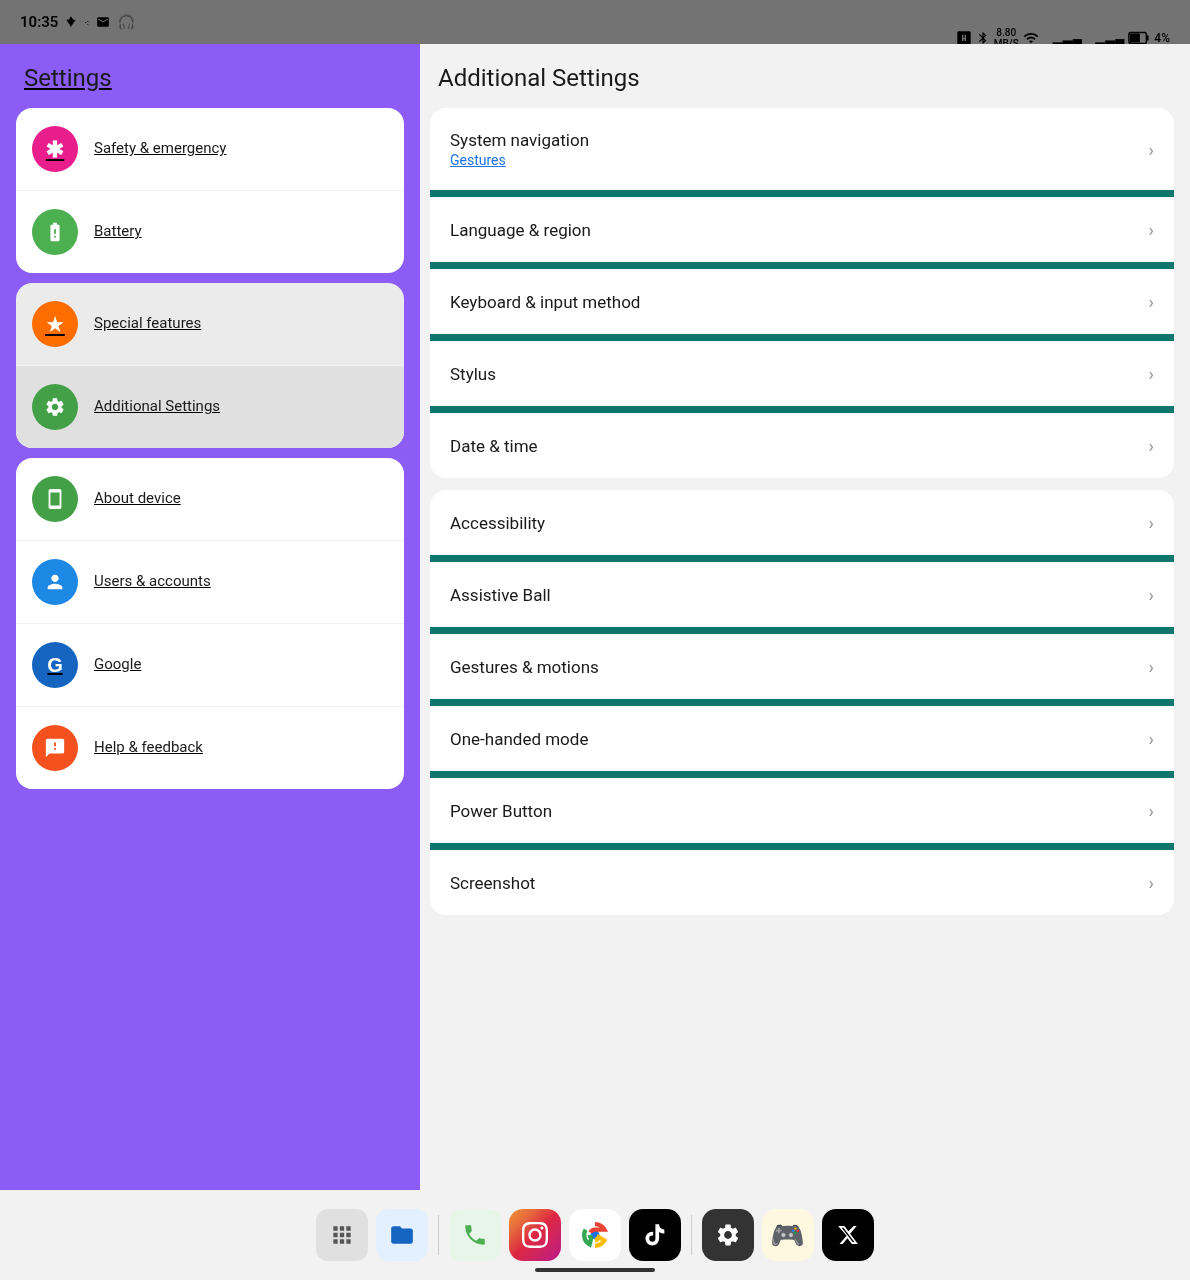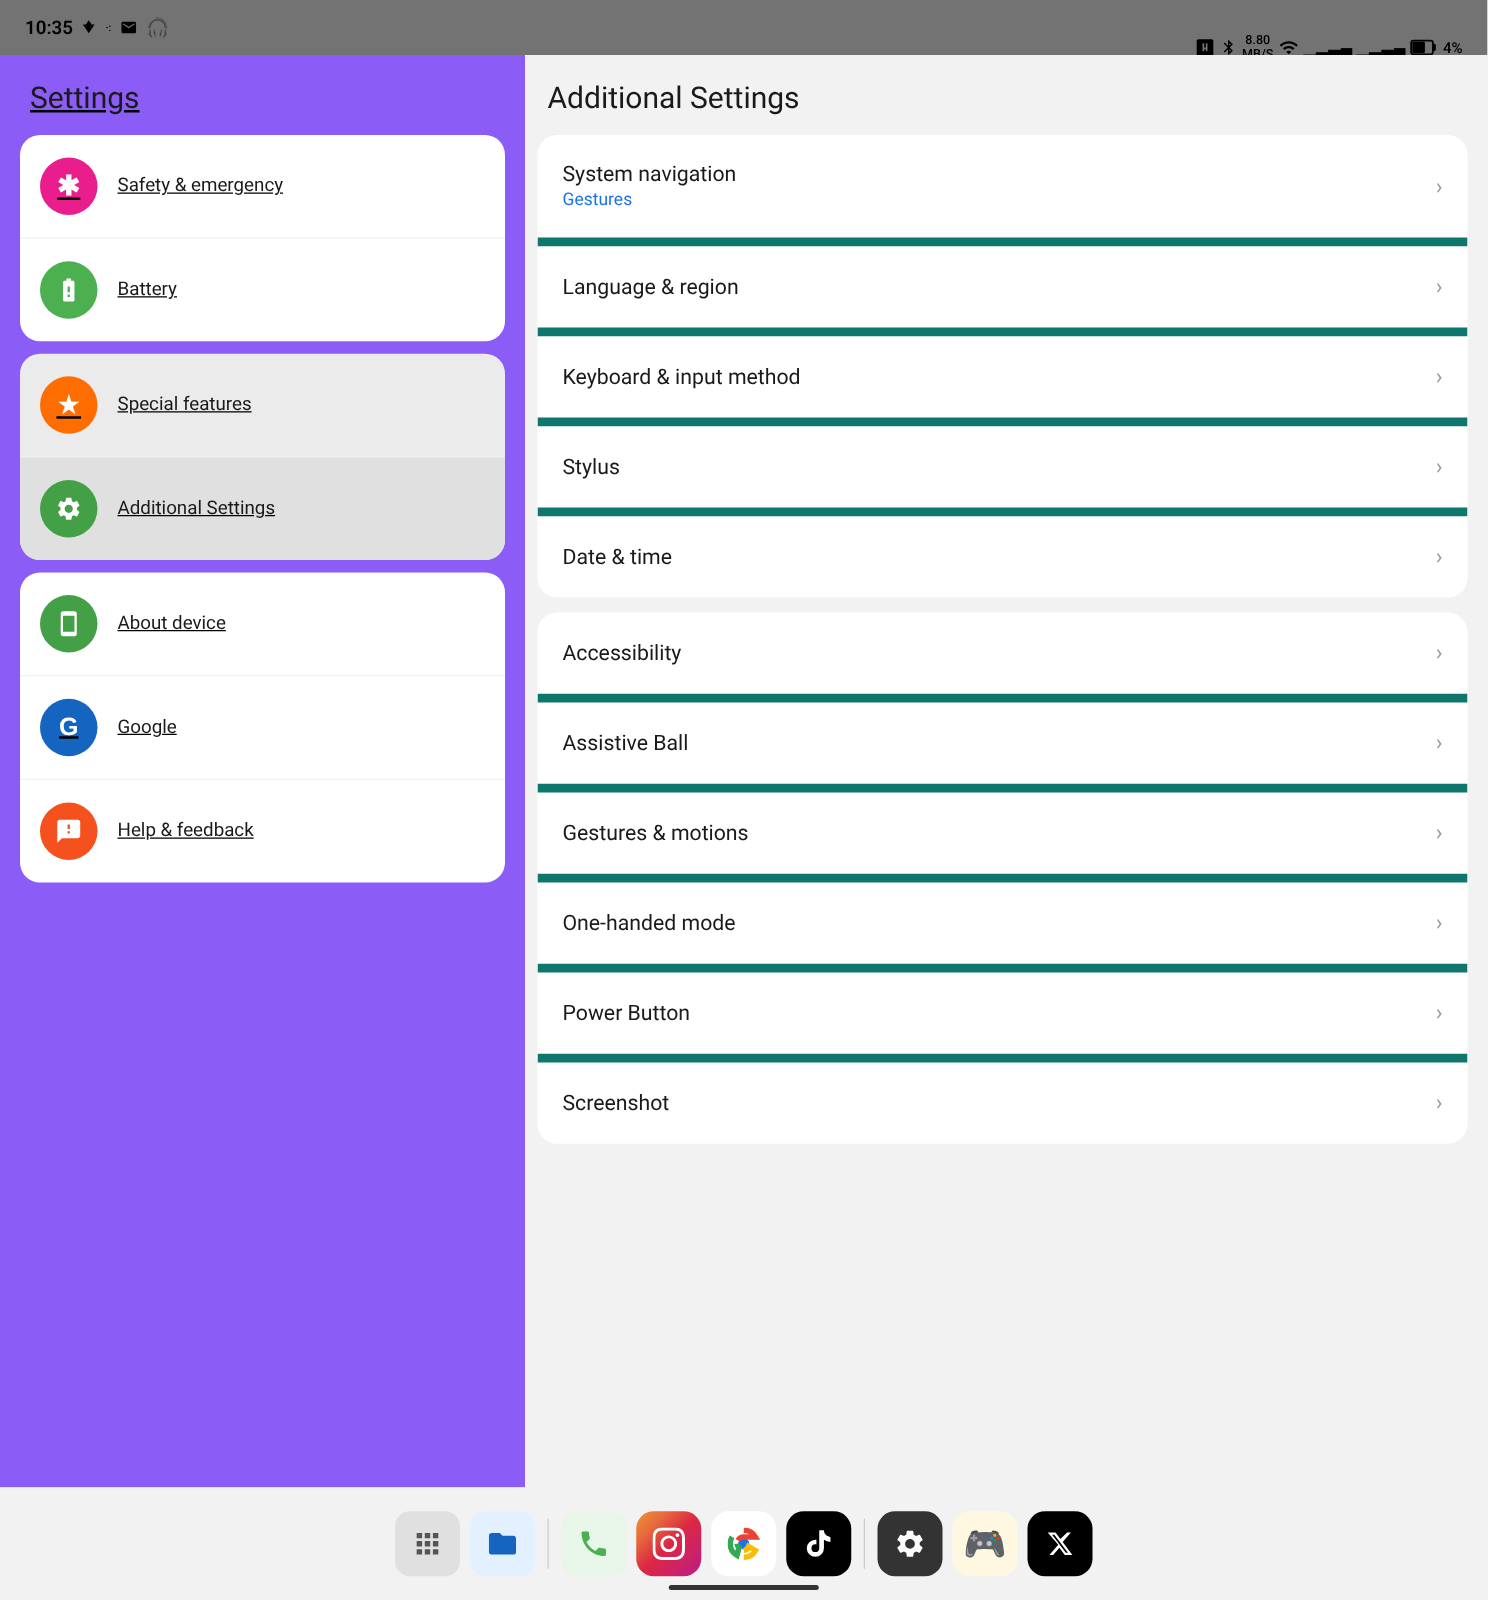--- a/index.html
+++ b/index.html
@@ -154,20 +154,21 @@
 
     .right-item-label {
       font-size: 17px;
       color: #1a1a1a;
       font-weight: 400;
     }
 
     .right-item-sub {
       font-size: 14px;
       color: #1a73e8;
+      text-decoration: underline;
     }
 
     .chevron {
       color: #999;
       font-size: 18px;
       flex-shrink: 0;
     }
 
     
     .bottom-nav {
@@ -342,20 +343,28 @@
     <div class="settings-card">
       <div class="settings-item">
         <div class="item-icon" style="background:#43a047;">
           <svg width="22" height="22" viewBox="0 0 24 24" fill="white">
               <path d="M17 1.01L7 1c-1.1 0-2 .9-2 2v18c0 1.1.9 2 2 2h10c1.1 0 2-.9 2-2V3c0-1.1-.9-1.99-2-1.99zM17 19H7V5h10v14z"></path>
             </svg>
         </div>
         <span class="item-label">About device</span>
       </div>
       <div class="settings-item">
+        <div class="item-icon" style="background:#1e88e5;">
+          <svg width="22" height="22" viewBox="0 0 24 24" fill="white">
+              <path d="M12 12c2.21 0 4-1.79 4-4s-1.79-4-4-4-4 1.79-4 4 1.79 4 4 4zm0 2c-2.67 0-8 1.34-8 4v2h16v-2c0-2.66-5.33-4-8-4z"></path>
+            </svg>
+        </div>
+        <span class="item-label">Users &amp; accounts</span>
+      </div>
+      <div class="settings-item">
         <div class="item-icon" style="background:#1565c0;">
           <span style="font-size:20px; font-weight:bold; color:white; font-family:Arial;">G</span>
         </div>
         <span class="item-label">Google</span>
       </div>
       <div class="settings-item">
         <div class="item-icon" style="background:#f4511e;">
           <svg width="22" height="22" viewBox="0 0 24 24" fill="white">
               <path d="M20 2H4c-1.1 0-2 .9-2 2v18l4-4h14c1.1 0 2-.9 2-2V4c0-1.1-.9-2-2-2zm-7 12h-2v-2h2v2zm0-4h-2V6h2v4z"></path>
             </svg>

